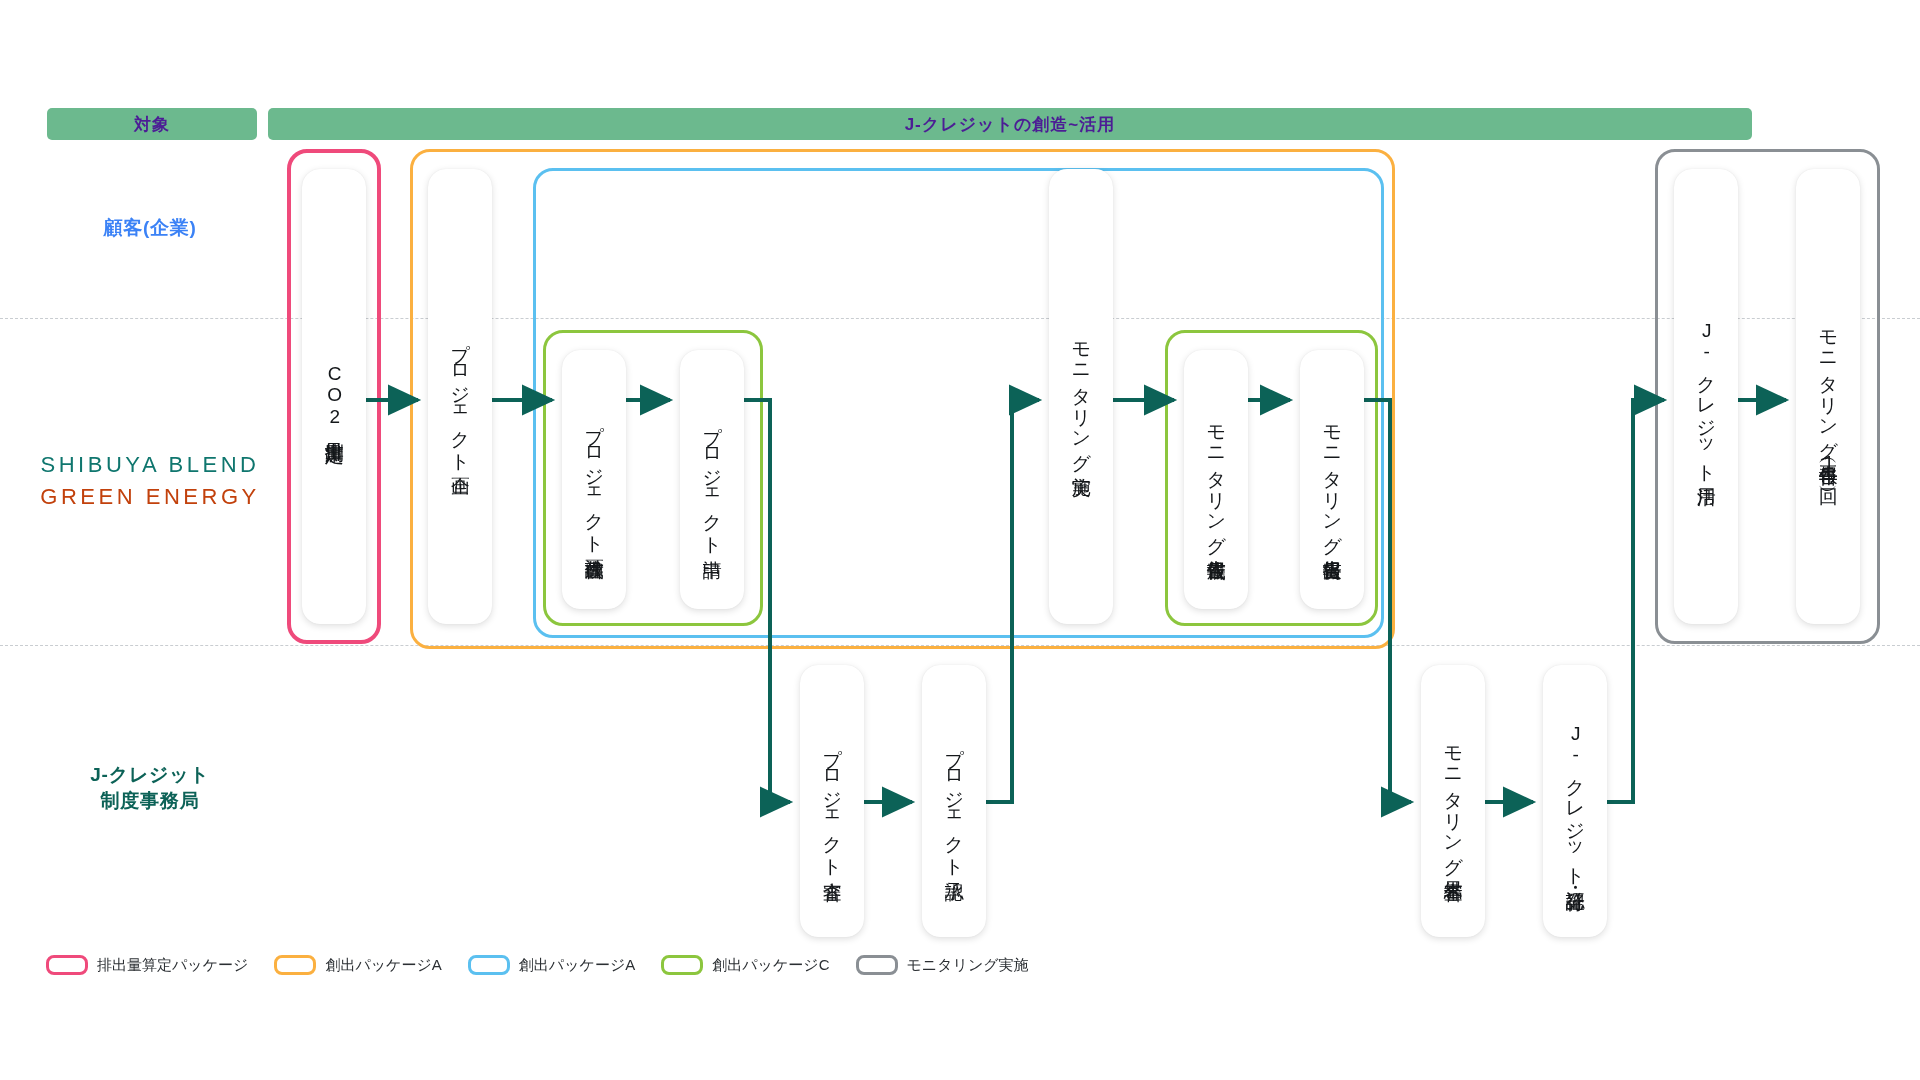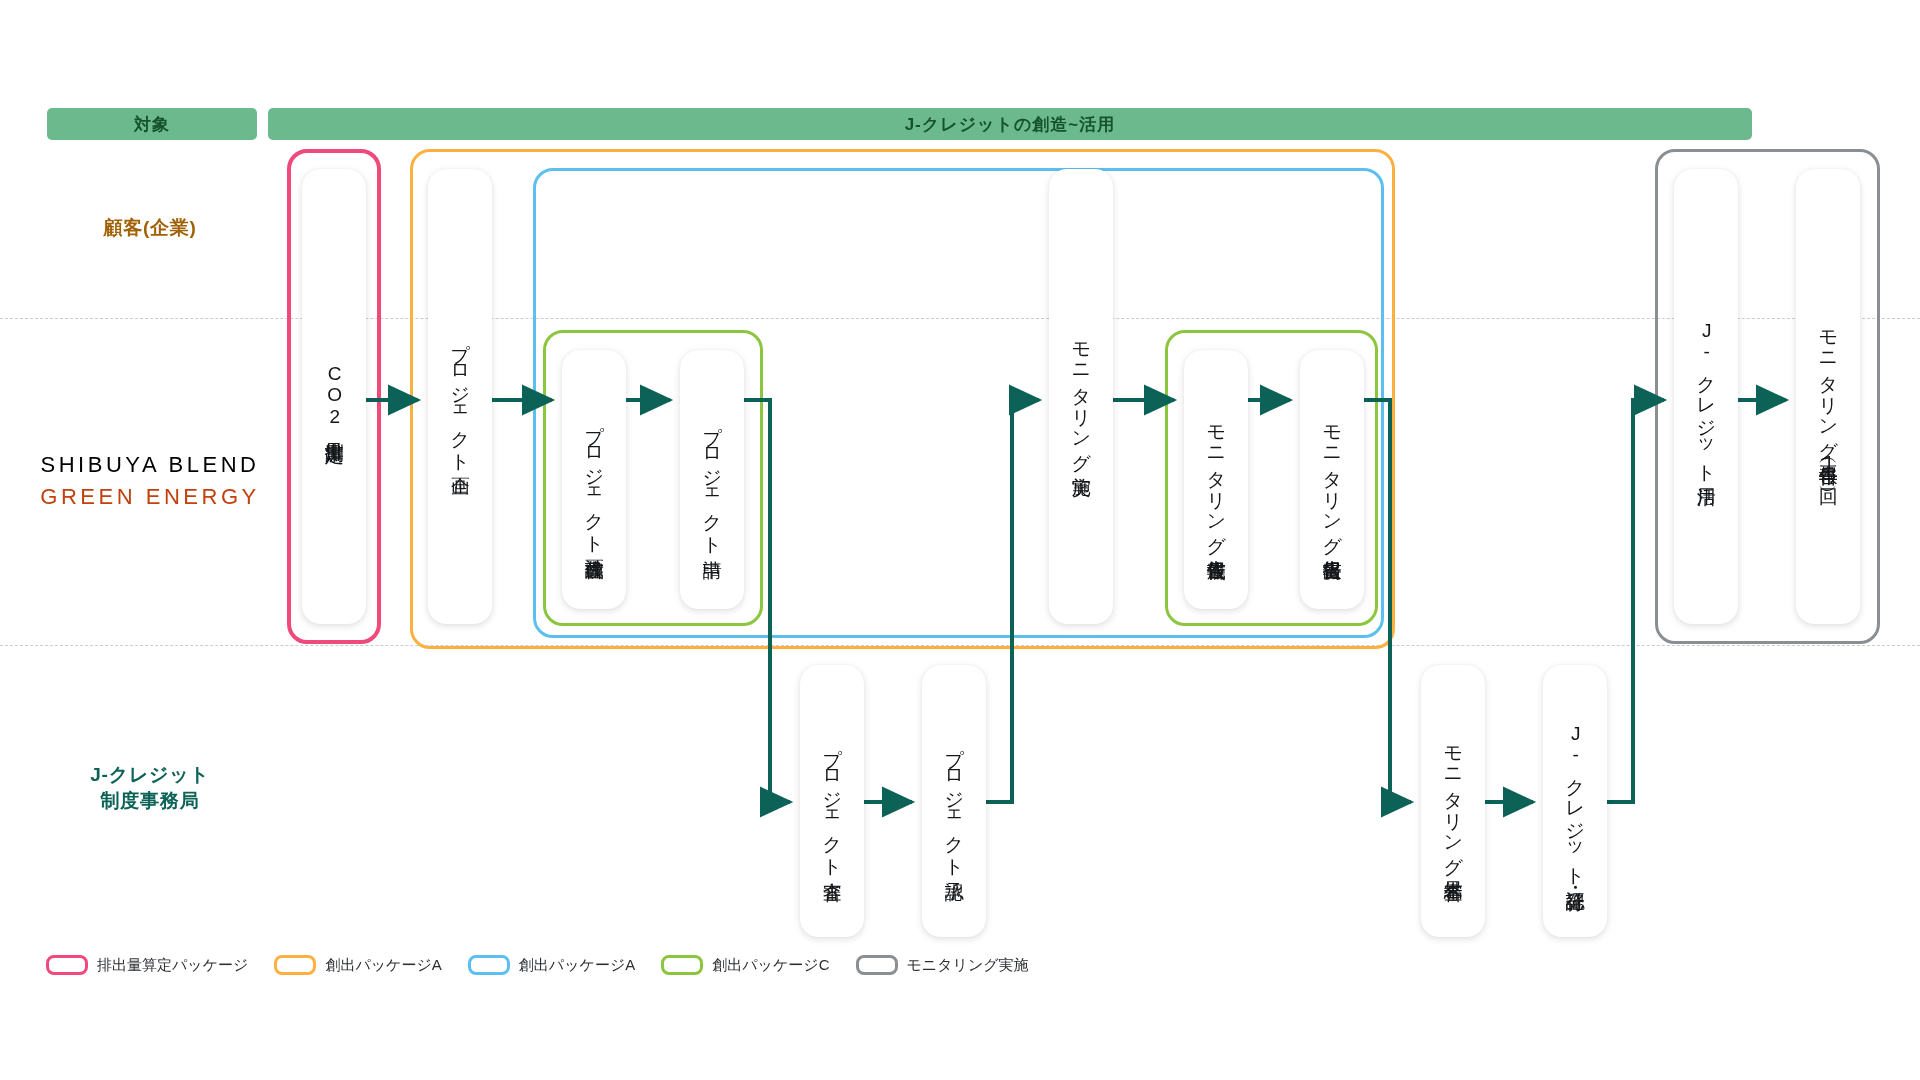--- a/index.html
+++ b/index.html
@@ -12,37 +12,37 @@
 
   
   .lane-sep{
     position:absolute;left:0;right:0;height:0;
     border-top:1px dashed #c9cdd1;
   }
 
   
   .hdr{
     position:absolute;border-radius:5px;background:#6cb98e;
-    color:#14532d;display:flex;align-items:center;justify-content:center;
+    color:#4c1d95;display:flex;align-items:center;justify-content:center;
     font-weight:bold;letter-spacing:.06em;
   }
   #hdr-target{left:47px;top:108px;width:210px;height:32px;font-size:17px;}
   #hdr-main{left:268px;top:108px;width:1484px;height:32px;font-size:17px;}
 
   
   .lane-label{
     position:absolute;text-align:center;line-height:1.35;
   }
   #lbl-customer{
     left:40px;top:215px;width:220px;
-    color:#a16207;font-weight:bold;font-size:19px;letter-spacing:.04em;
+    color:#3b82f6;font-weight:bold;font-size:19px;letter-spacing:.04em;
   }
   #lbl-brand{left:40px;top:450px;width:220px;}
   #lbl-brand .b1{
-    display:block;color:#000000;font-size:22px;letter-spacing:.16em;
+    display:block;color:#0f766e;font-size:22px;letter-spacing:.16em;
     font-family:"Liberation Sans","DejaVu Sans",sans-serif;font-weight:300;
   }
   #lbl-brand .b2{
     display:block;color:#c2410c;font-size:22px;letter-spacing:.16em;
     font-weight:300;margin-top:2px;
   }
   #lbl-office{
     left:40px;top:762px;width:220px;
     color:#0c6257;font-weight:bold;font-size:19px;letter-spacing:.04em;
   }

